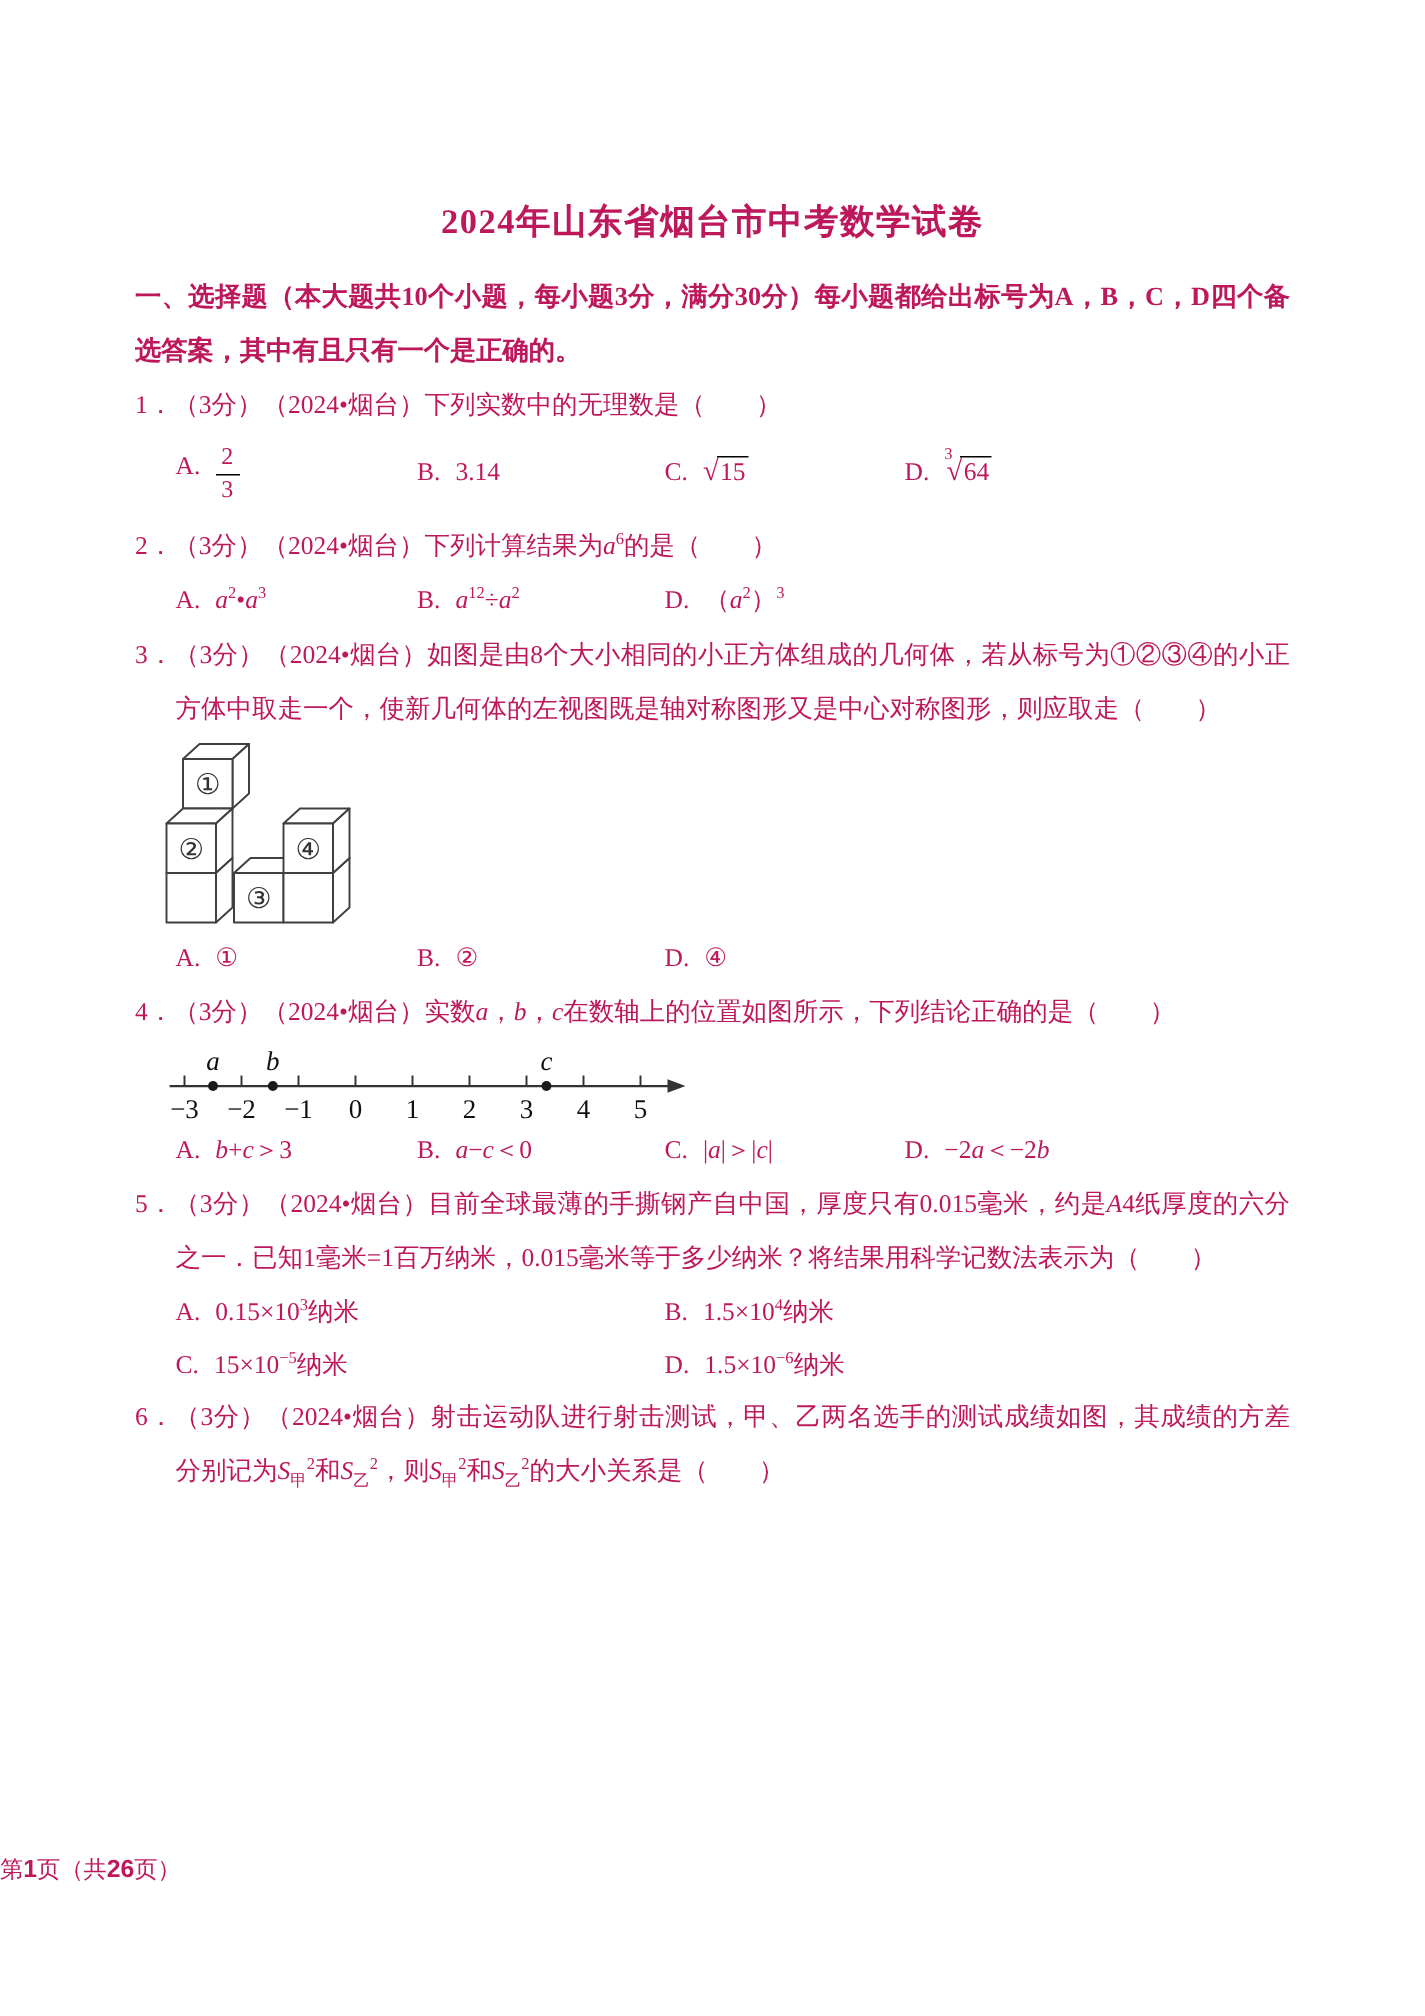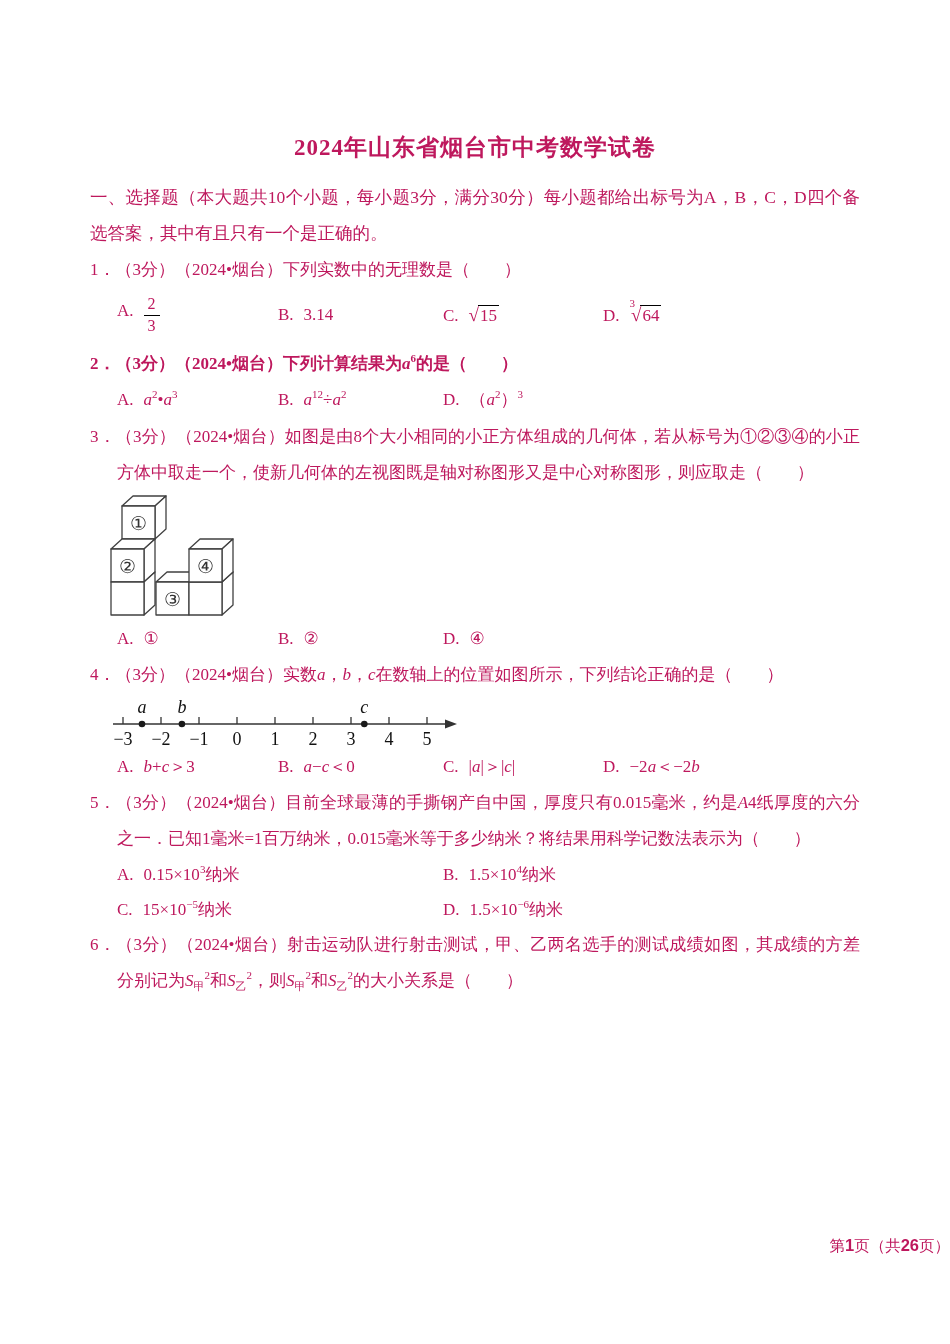--- a/index.html
+++ b/index.html
@@ -12,29 +12,29 @@
     font-family:"Liberation Serif","DejaVu Serif",serif;
     font-size:17px;
     overflow:hidden;
   }
   .content{padding:131px 90px 0 90px;}
   h1.title{
     margin:0;font-size:23px;line-height:34px;font-weight:bold;
     text-align:center;letter-spacing:1px;
   }
   .section-heading{
-    margin:14px 0 0 0;font-weight:normal;font-size:17.5px;
+    margin:14px 0 0 0;font-weight:bold;font-size:17.5px;
     line-height:36px;text-align:justify;
   }
   .q{margin:0;}
   .stem{
     margin:0;line-height:36px;text-align:justify;
     padding-left:27px;text-indent:-27px;
   }
-  .stem.mt1{margin-top:1px;} .stem.mt4{margin-top:4px;font-weight:bold;}
+  .stem.mt1{margin-top:1px;} .stem.mt4{margin-top:4px;}
   .options{
     margin:0 0 0 27px;display:grid;
     grid-template-columns:161px 165px 160px 1fr;
     line-height:36px;align-items:center;
   }
   .options.q1{height:54px;}
   .options.two{grid-template-columns:326px 1fr;line-height:35px;}
   .opt{white-space:nowrap;}
   .ol{margin-right:10px;}
   sup{font-size:11px;line-height:0;}
@@ -48,21 +48,21 @@
   
   .sqrt{white-space:nowrap;font-size:19px;}
   .sqrt .bar{display:inline-block;border-top:1.4px solid #000;
              padding:0 2px;margin-left:-1px;font-size:17px;line-height:1.2;}
   .ridx{font-size:11px;position:relative;top:-7px;margin-right:-4px;}
   .fig-cubes{margin:4px 0 0 0;line-height:0;}
   .fig-line{margin:2px 0 0 21px;line-height:0;}
   .opts-gap{margin-top:2px;}
   .footer{
     position:absolute;top:1236px;left:0;width:100%;
-    text-align:right;font-size:15.5px;
+    text-align:left;font-size:15.5px;
   }
   .footer b{font-family:"Liberation Sans","DejaVu Sans",sans-serif;font-size:16.5px;}
 </style>
 </head>
 <body>
 
 <div class="page">
   <div class="content">
 
     <h1 class="title">2024年山东省烟台市中考数学试卷</h1>

